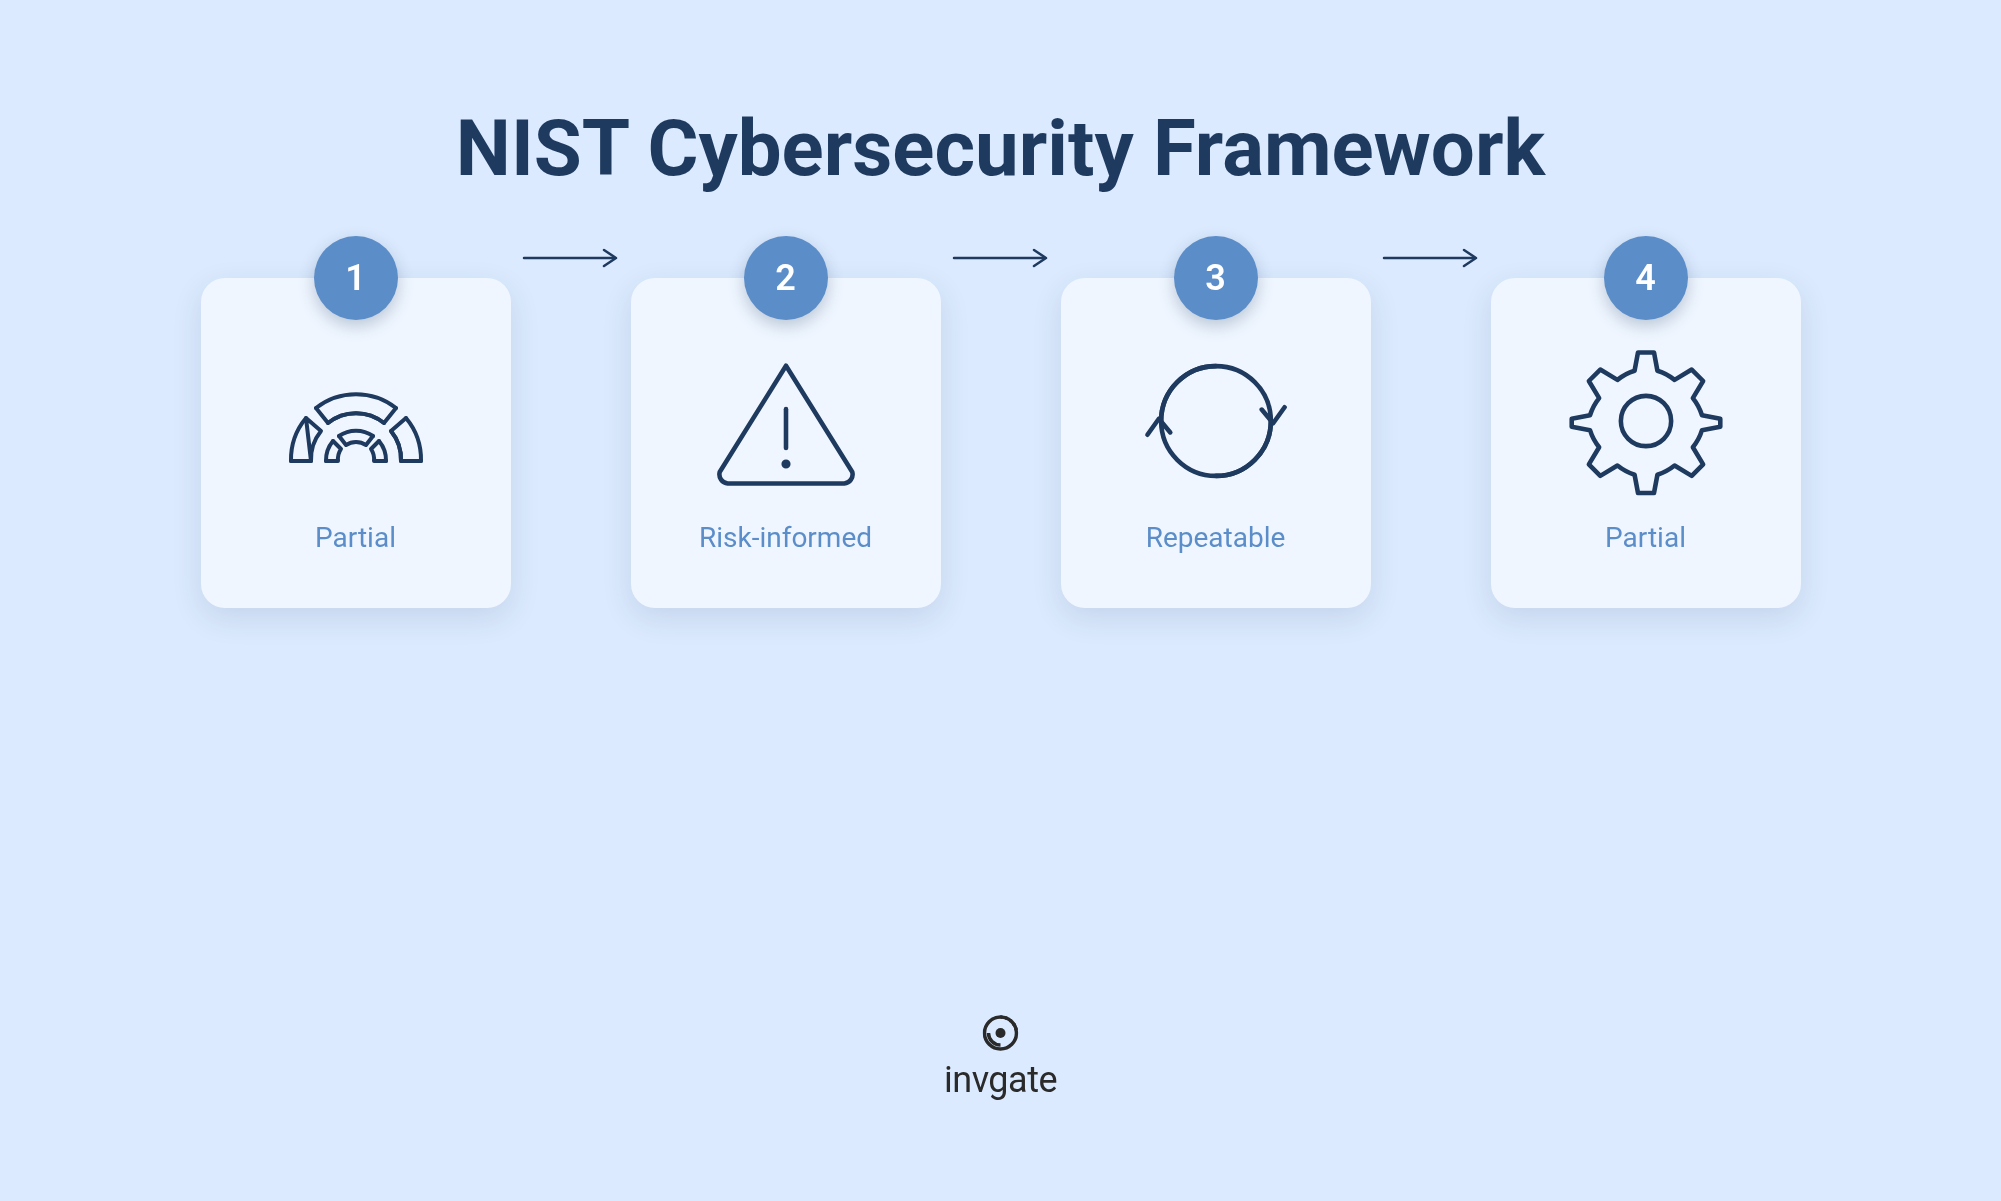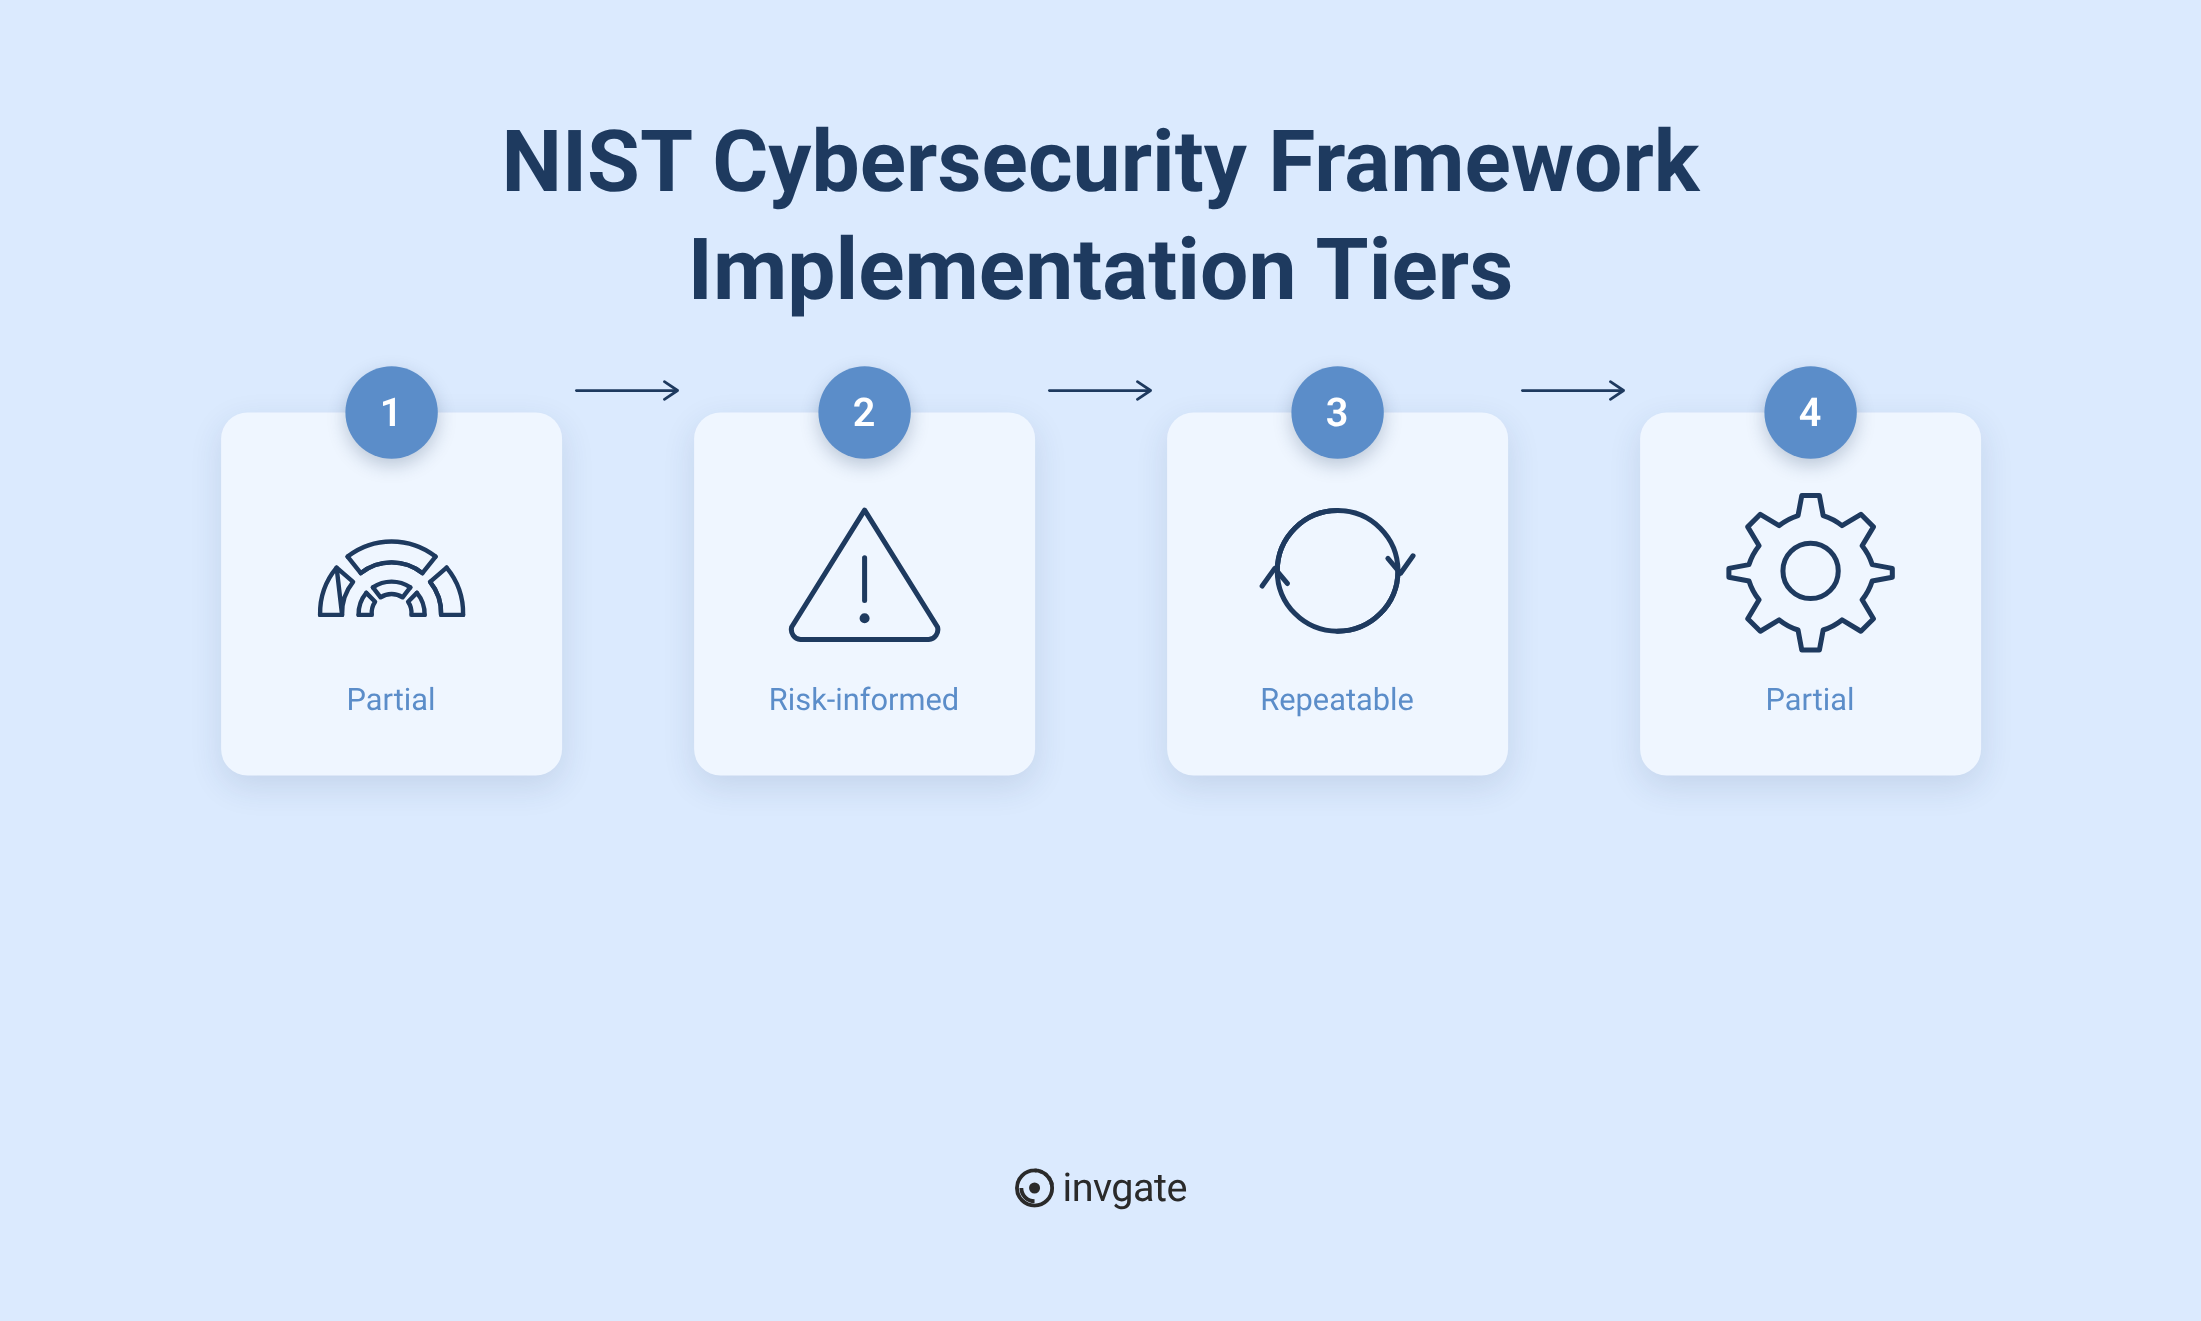--- a/index.html
+++ b/index.html
@@ -99,40 +99,40 @@
     }
     
     .logo-container {
       position: absolute;
       bottom: 100px;
       left: 50%;
       transform: translateX(-50%);
       display: flex;
       align-items: center;
       gap: 8px;
+      flex-direction: column;
     }
     
     .logo-icon {
       width: 36px;
       height: 36px;
     }
     
     .logo-text {
       font-size: 36px;
       font-weight: 400;
       color: #2a2a2a;
       letter-spacing: -0.5px;
     }
   </style>
 </head>
 <body>
 
 <h1 class="title">
   <span>NIST Cybersecurity Framework</span><br>
-  <span>Implementation Tiers</span>
 </h1>
 
 <div class="tiers-container">
 
   <div class="tier-card">
     <div class="tier-number">1</div>
     <div class="tier-icon">
       <svg viewBox="0 0 160 110" fill="none" stroke="#1e3a5f" stroke-width="4" stroke-linecap="round" stroke-linejoin="round">
 
         <path d="M 15 95 A 65 65 0 0 1 30 52"></path>

